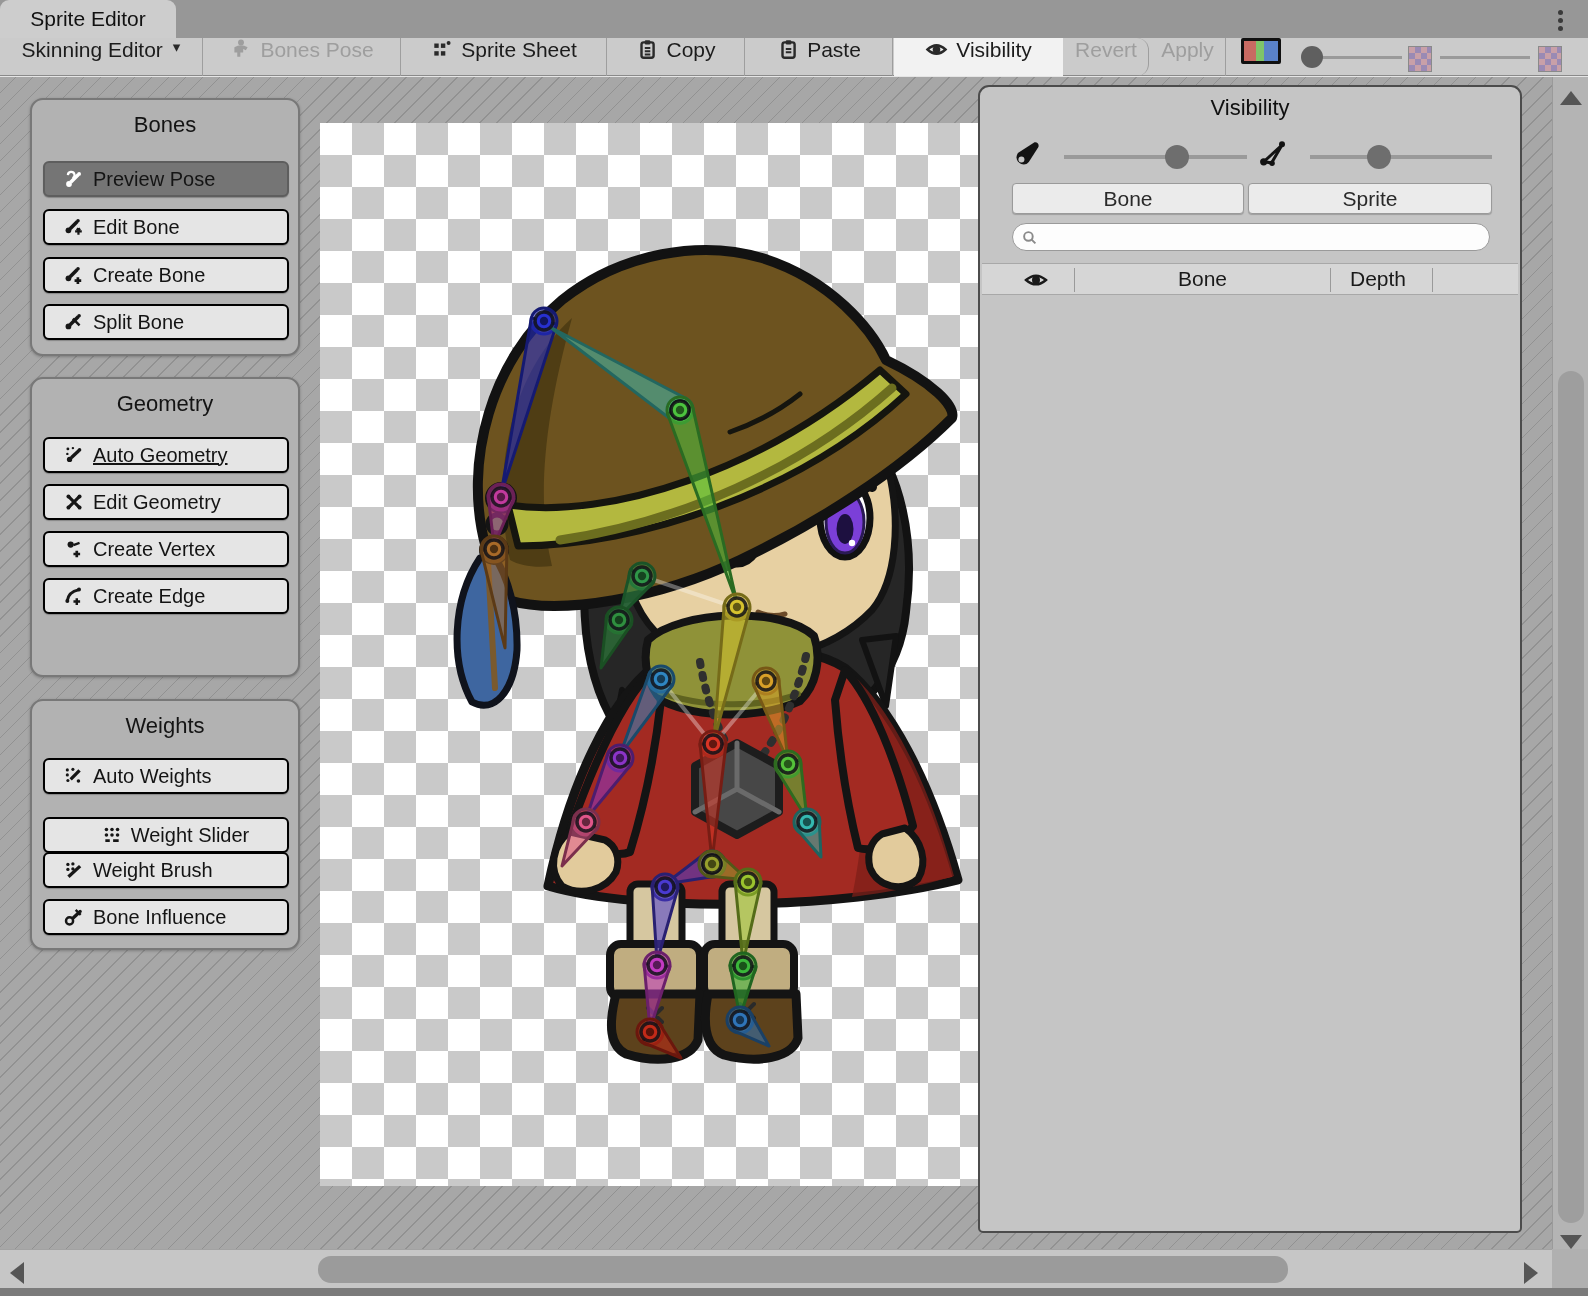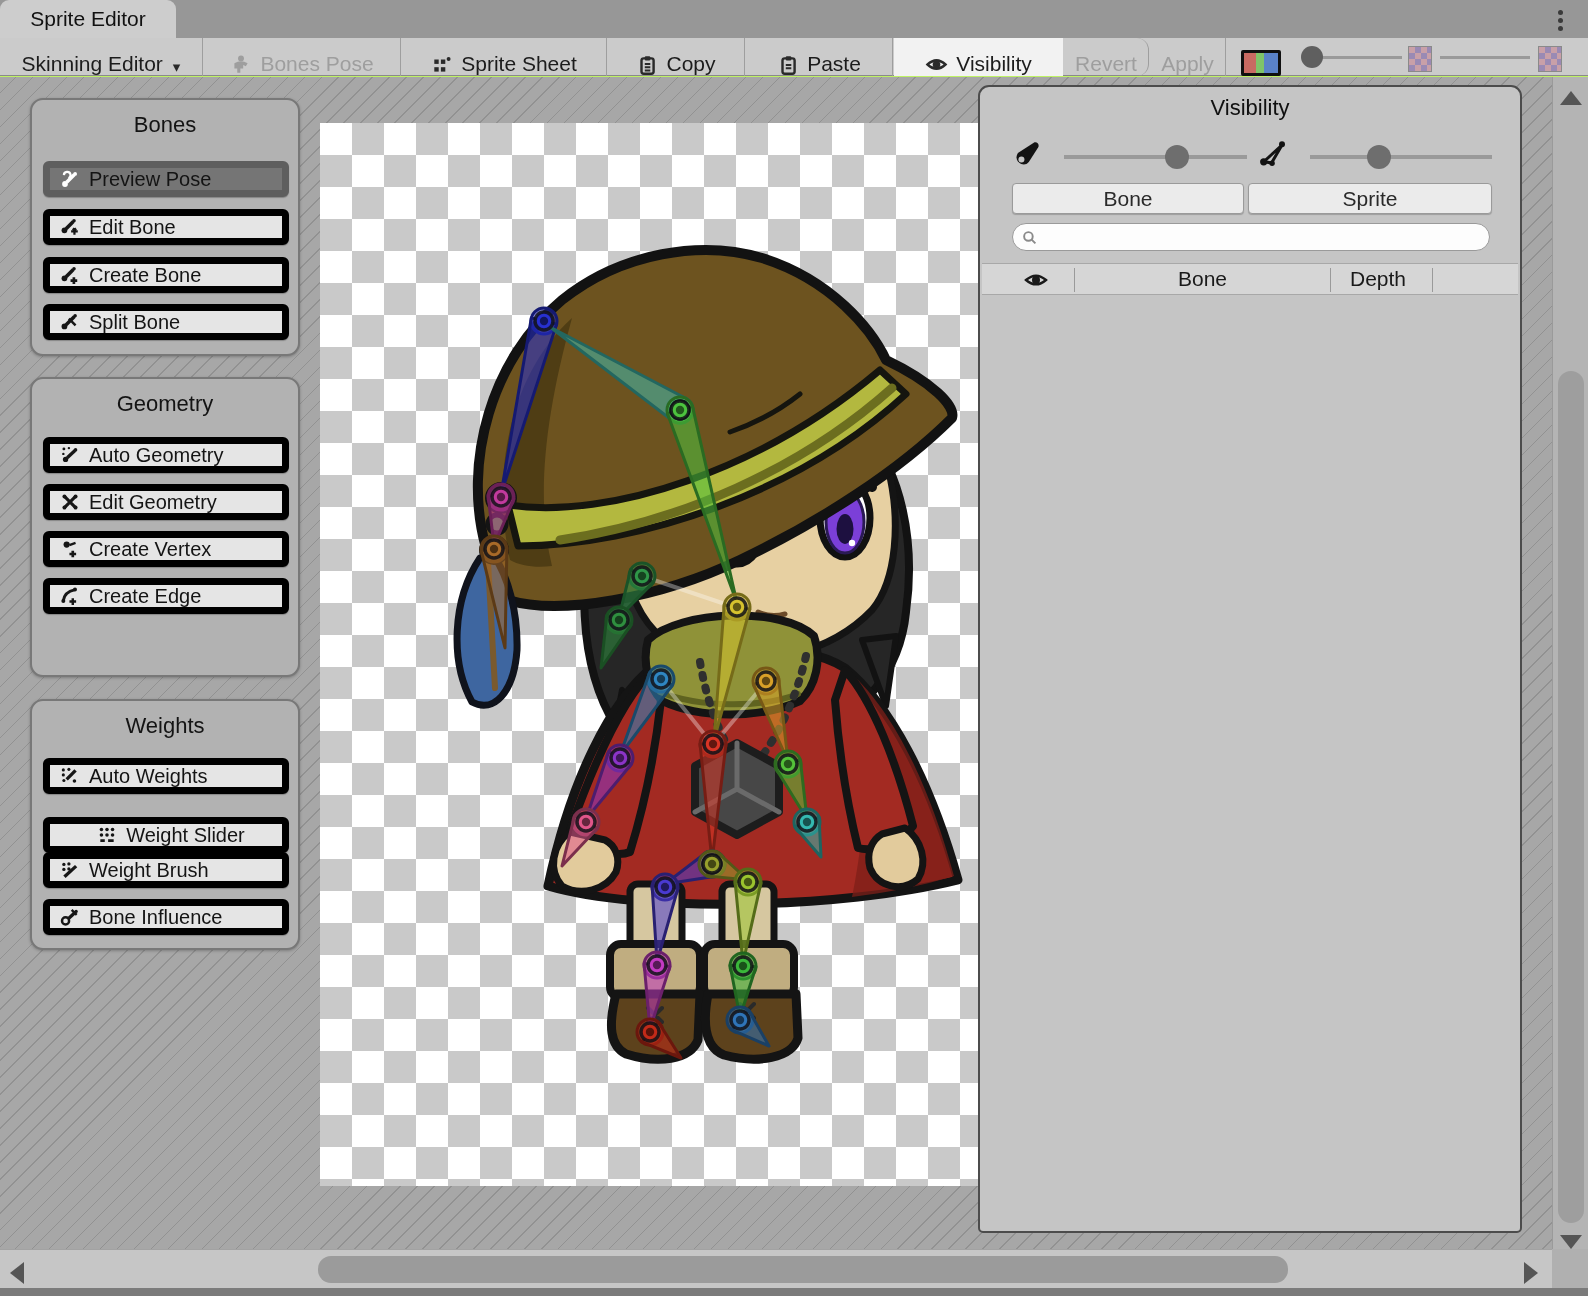--- a/index.html
+++ b/index.html
@@ -1,28 +1,28 @@
 <!DOCTYPE html>
 <html><head>
 <meta charset="utf-8">
 <style>
   * { box-sizing: border-box; margin: 0; padding: 0; }
   html,body { width:1588px; height:1296px; background:#9a9a9a; font-family:"Liberation Sans",sans-serif; overflow:hidden; }
-  .window { position:relative; width:1588px; height:1296px; background:#bef264; }
+  .window { position:relative; width:1588px; height:1296px; background:#e5e5e5; }
 
   
   .tabbar { position:absolute; left:0; top:0; width:1588px; height:38px; background:#979797; }
   .doc-tab { position:absolute; left:0; top:0; width:176px; height:38px; background:#cdcdcd; border-radius:9px 9px 0 0;
              display:flex; align-items:center; justify-content:center; font-size:21px; color:#111; }
   .kebab { position:absolute; right:16px; top:6px; width:24px; height:28px; display:flex; flex-direction:column; align-items:center; justify-content:center; gap:3px; cursor:pointer; }
   .kebab i { width:5px; height:5px; border-radius:50%; background:#3a3a3a; }
 
   
   .toolbar { position:absolute; left:0; top:38px; width:1588px; height:38px; background:#cbcbcb; border-bottom:1px solid #8a8a8a; }
-  .tseg { position:absolute; top:0; height:38px; display:flex; align-items:flex-end; justify-content:center; gap:8px;
+  .tseg { position:absolute; top:0; height:38px; display:flex; align-items:flex-start; justify-content:center; gap:8px;
           font-size:21px; color:#1c1c1c; border-right:1px solid #9e9e9e; cursor:pointer; }
   .tseg.noborder { border-right:none; }
   .tseg.disabled { color:#9e9e9e; }
   .tseg.disabled svg { color:#9e9e9e; }
   .tseg.active { background:#f2f2f2; }
   .tseg svg { color:#2a2a2a; }
   .caret { font-size:15px; color:#2a2a2a; margin-left:2px; }
   .ramp-swatch { width:40px; height:26px; border:3px solid #101010; border-radius:2px;
                  background:linear-gradient(90deg,#c96a62 0 34%,#7fc469 34% 60%,#5a82c8 60% 100%); }
   .tb-slider { position:absolute; top:18px; height:3px; background:#9a9a9a; }
@@ -40,22 +40,22 @@
   .canvas { position:absolute; left:320px; top:46px; width:658px; height:1063px; overflow:hidden;
       background-image:linear-gradient(45deg,#c9c9c9 25%,transparent 25%,transparent 75%,#c9c9c9 75%),
                        linear-gradient(45deg,#c9c9c9 25%,#ffffff 25%,#ffffff 75%,#c9c9c9 75%);
       background-size:64px 64px; background-position:0 0,32px 32px; background-color:#fff; }
   .canvas svg { position:absolute; left:0; top:0; width:658px; height:1063px; }
 
   
   .panel { position:absolute; width:270px; background:#b2b2b2; border:2px solid #787878; border-radius:13px;
            box-shadow:0 1px 3px rgba(0,0,0,.25); }
   .panel-title { text-align:center; font-size:22px; color:#141414; padding-top:12px; }
-  .pbtn { position:absolute; left:11px; width:246px; height:36px; background:#e5e5e5; border:7px solid #000000; border-radius:6px;
-          display:flex; align-items:center; padding-left:10px; gap:9px; font-size:20px; color:#141414; cursor:pointer;
+  .pbtn { position:absolute; left:11px; width:246px; height:36px; background:#e5e5e5; border:2px solid #000000; border-radius:6px;
+          display:flex; align-items:center; padding-left:19px; gap:9px; font-size:20px; color:#141414; cursor:pointer;
           box-shadow:0 1px 1px rgba(0,0,0,.25); }
   .pbtn .picon { display:flex; color:#161616; }
   .pbtn.selected { background:#757575; border-color:#5e5e5e; }
   .pbtn.selected .picon { color:#ffffff; }
 
   
   .vispanel { position:absolute; left:978px; top:8px; width:544px; height:1148px; background:#c5c5c5;
               border:2px solid #4c4c4c; border-radius:11px 11px 5px 5px; }
   .vis-title { text-align:center; font-size:22px; color:#101010; padding-top:8px; }
   .vslider-icon { position:absolute; color:#111; }
@@ -383,21 +383,21 @@
               <circle cx="13.6" cy="3.4" r="1.6" fill="currentColor"></circle>
               <path d="M8 6 l6 6" stroke="currentColor" stroke-width="2.2"></path>
             </svg>
           </span>
         <span class="plabel">Split Bone</span>
       </div>
     </div>
 
     <div class="panel" style="left:30px; top:300px; height:300px;">
       <div class="panel-title">Geometry</div>
-      <div class="pbtn" style="top:58px;">
+      <div class="pbtn" style="top:58px;text-decoration:underline;">
         <span class="picon">
             <svg width="20" height="20" viewBox="0 0 18 18">
               <circle cx="3.5" cy="3.5" r="1.3" fill="currentColor"></circle>
               <circle cx="8" cy="2.8" r="1.1" fill="currentColor"></circle>
               <circle cx="3" cy="8" r="1.1" fill="currentColor"></circle>
               <circle cx="5" cy="13" r="2.4" fill="currentColor"></circle>
               <path d="M6.5 11.5 L13.5 5" stroke="currentColor" stroke-width="3"></path>
               <circle cx="14" cy="4.4" r="1.6" fill="currentColor"></circle>
             </svg>
           </span>

